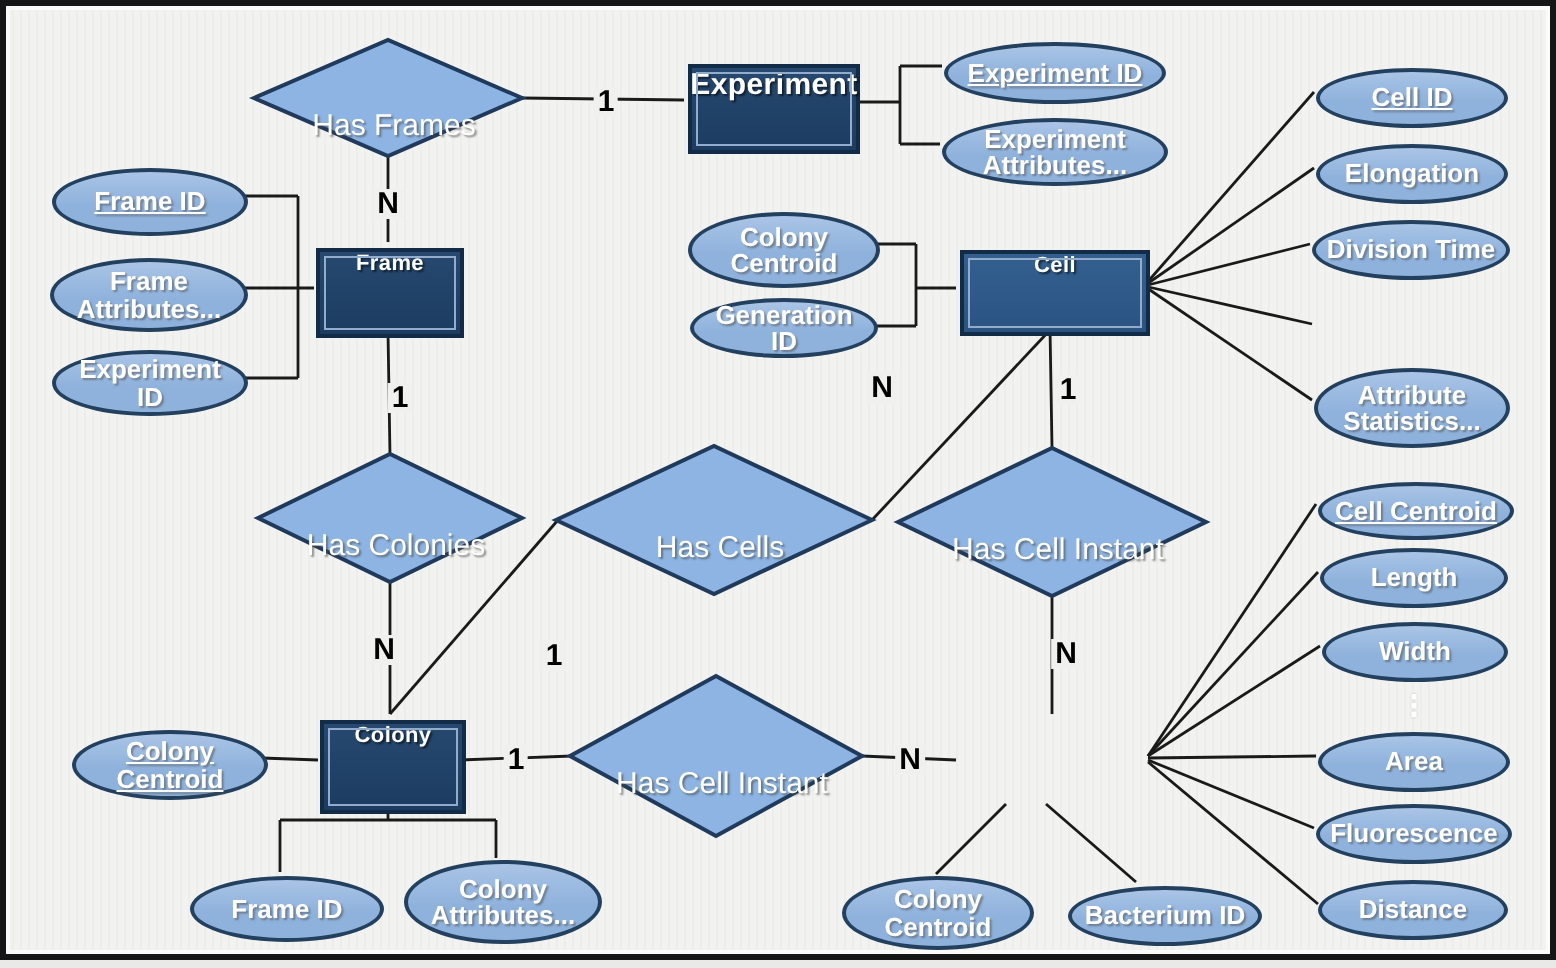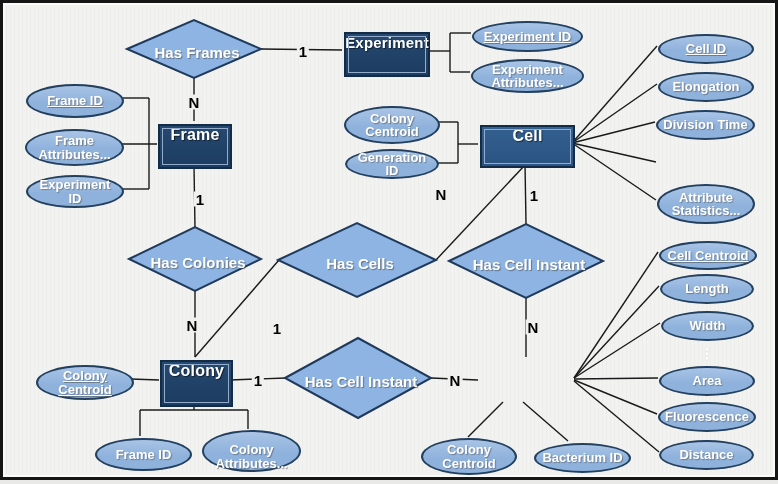--- a/index.html
+++ b/index.html
@@ -18,37 +18,37 @@
     position:absolute;display:flex;justify-content:center;
     background:linear-gradient(180deg,var(--entity_fill_top,#27496f),var(--entity_fill,#1c3c61));
     border:2px solid #122b47;box-sizing:border-box;
   }
   .entity::after{content:"";position:absolute;inset:2px;border:1px solid #93accc;pointer-events:none;}
   .entity.light{background:linear-gradient(180deg,#33608f,#2a5382);}
   .entity .elabel{
     color:var(--label_text,#fff);font-weight:bold;font-size:15px;letter-spacing:.2px;
     text-shadow:1px 1px 1px rgba(0,0,0,.55);white-space:nowrap;
   }
-  .entity.big .elabel{font-size:16px;}
+  .entity.big .elabel{font-size:11px;}
   
   .ellipse{
     position:absolute;display:flex;align-items:center;justify-content:center;
     background:linear-gradient(180deg,#a9c4e6 0%,var(--shape_fill,#8fb2dc) 55%);
     border:2px solid #23405f;border-radius:50%;box-sizing:border-box;text-align:center;
   }
   .ellipse .albl{
     color:var(--label_text,#fff);font-weight:bold;font-size:13px;line-height:13.5px;
     text-shadow:1px 1px 1px rgba(80,80,80,.55);width:100%;padding:0 4px;
   }
   .ellipse .albl.pk{text-decoration:underline;}
   
   .dlabel{
-    position:absolute;text-align:right;color:var(--label_text,#fff);font-weight:bold;
+    position:absolute;text-align:right;color:var(--label_text,#fff);font-weight:normal;
     font-size:15px;text-shadow:1px 1px 1px rgba(70,70,70,.6);white-space:nowrap;
-    transform:translate(-50%,-50%);pointer-events:none;
+    transform:translate(-50%,-50%);pointer-events:none;margin-top:11px;
   }
   
   .card{
     position:absolute;transform:translate(-50%,-50%);
     color:var(--cardinality_text,#000);font-weight:bold;font-size:15px;
     background:#f0f0ee;padding:0 2px;line-height:15px;
   }
   .dots{
     position:absolute;transform:translate(-50%,-50%);
     color:#fff;font-weight:bold;font-size:15px;line-height:8px;
@@ -195,21 +195,21 @@
   <div class="ellipse" style="left:656px;top:437px;width:95px;height:30px;">
     <span class="albl">Distance</span>
   </div>
 
   <div class="ellipse" style="left:33px;top:362px;width:98px;height:35px;">
     <span class="albl pk">Colony Centroid</span>
   </div>
   <div class="ellipse" style="left:92px;top:435px;width:97px;height:33px;">
     <span class="albl">Frame ID</span>
   </div>
-  <div class="ellipse" style="left:199px;top:427px;width:99px;height:42px;align-items:flex-end;">
+  <div class="ellipse" style="left:199px;top:427px;width:99px;height:42px;">
     <span class="albl">Colony Attributes...</span>
   </div>
 
   <div class="ellipse" style="left:418px;top:435px;width:96px;height:37px;">
     <span class="albl">Colony Centroid</span>
   </div>
   <div class="ellipse" style="left:531px;top:440px;width:97px;height:30px;">
     <span class="albl">Bacterium ID</span>
   </div>
 

